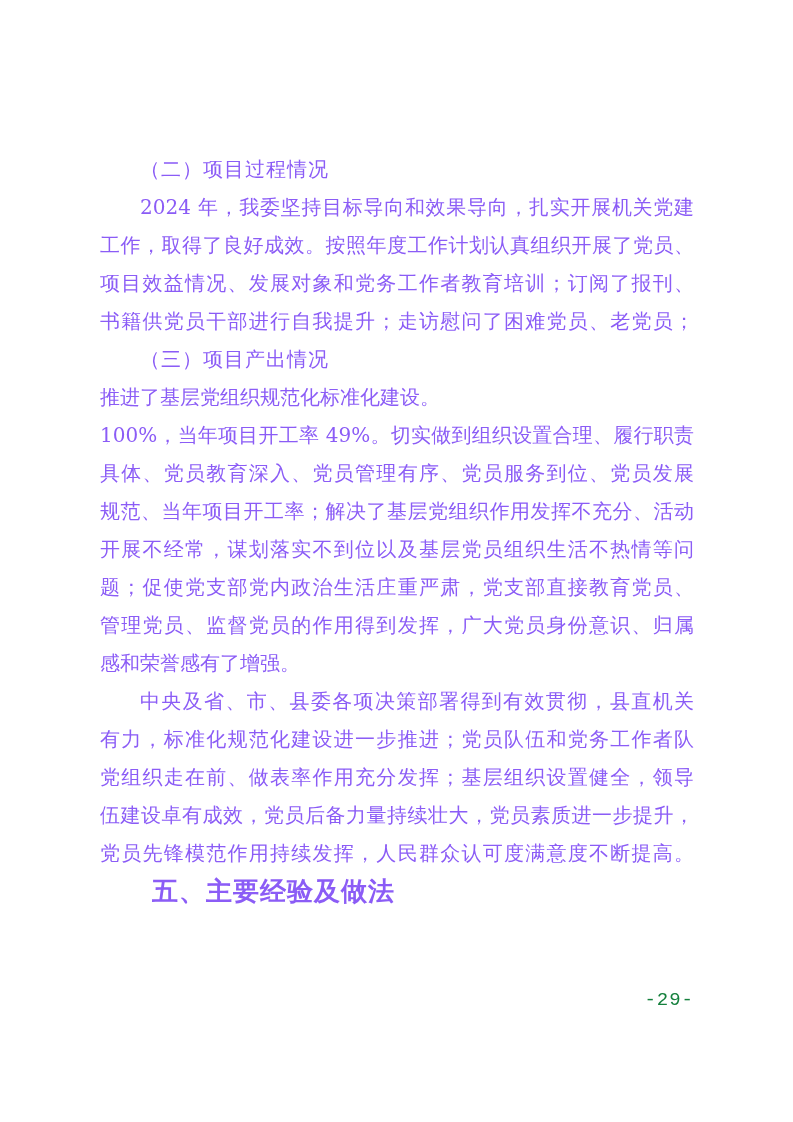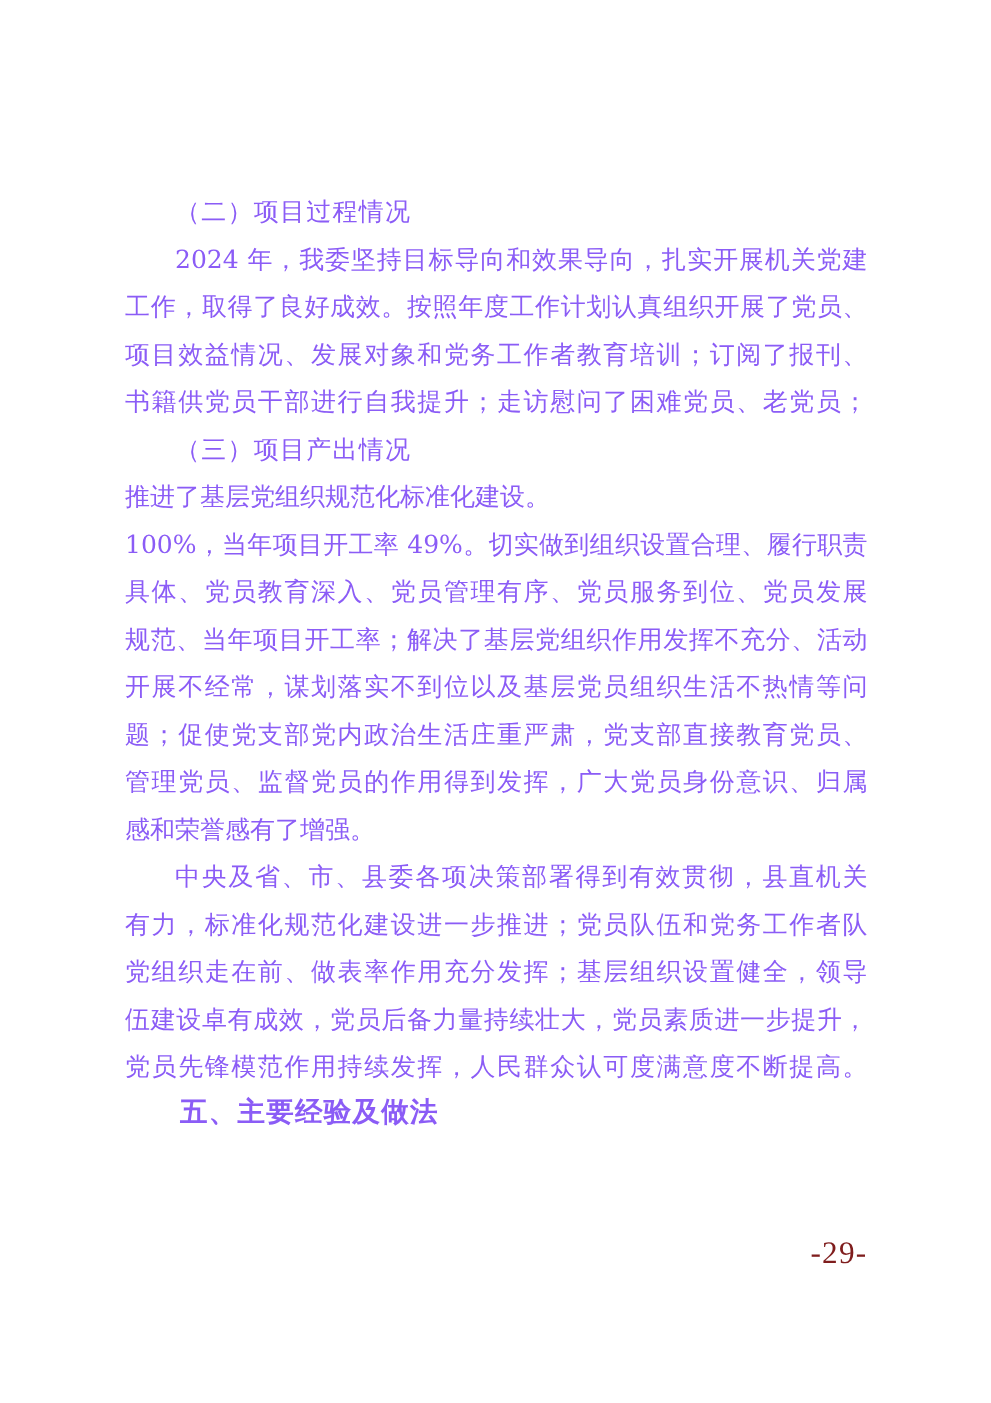--- a/index.html
+++ b/index.html
@@ -42,31 +42,31 @@
   .indent {
     text-indent: 2em;
   }
   .subheading {
     
     letter-spacing: 1px;
   }
   .main-heading {
     font-family: "DejaVu Sans", sans-serif;
     font-weight: bold;
-    font-size: 22px;
+    font-size: 26px;
     letter-spacing: 1px;
   }
   .page-number {
     position: absolute;
     top: 989px;
     right: 99px;
-    font-size: 25px;
+    font-size: 19px;
     letter-spacing: 1px;
-    color: #7f1d1d;
-    font-family: Liberation Serif, serif;
+    color: #15803d;
+    font-family: Liberation Mono, monospace;
   }
 </style>
 </head>
 <body>
 
 <div class="page">
 
   <div class="doc-body">
     <div class="line subheading indent">（二）项目过程情况</div>
     <div class="line jline indent">2024 年，我委坚持目标导向和效果导向，扎实开展机关党建</div>

